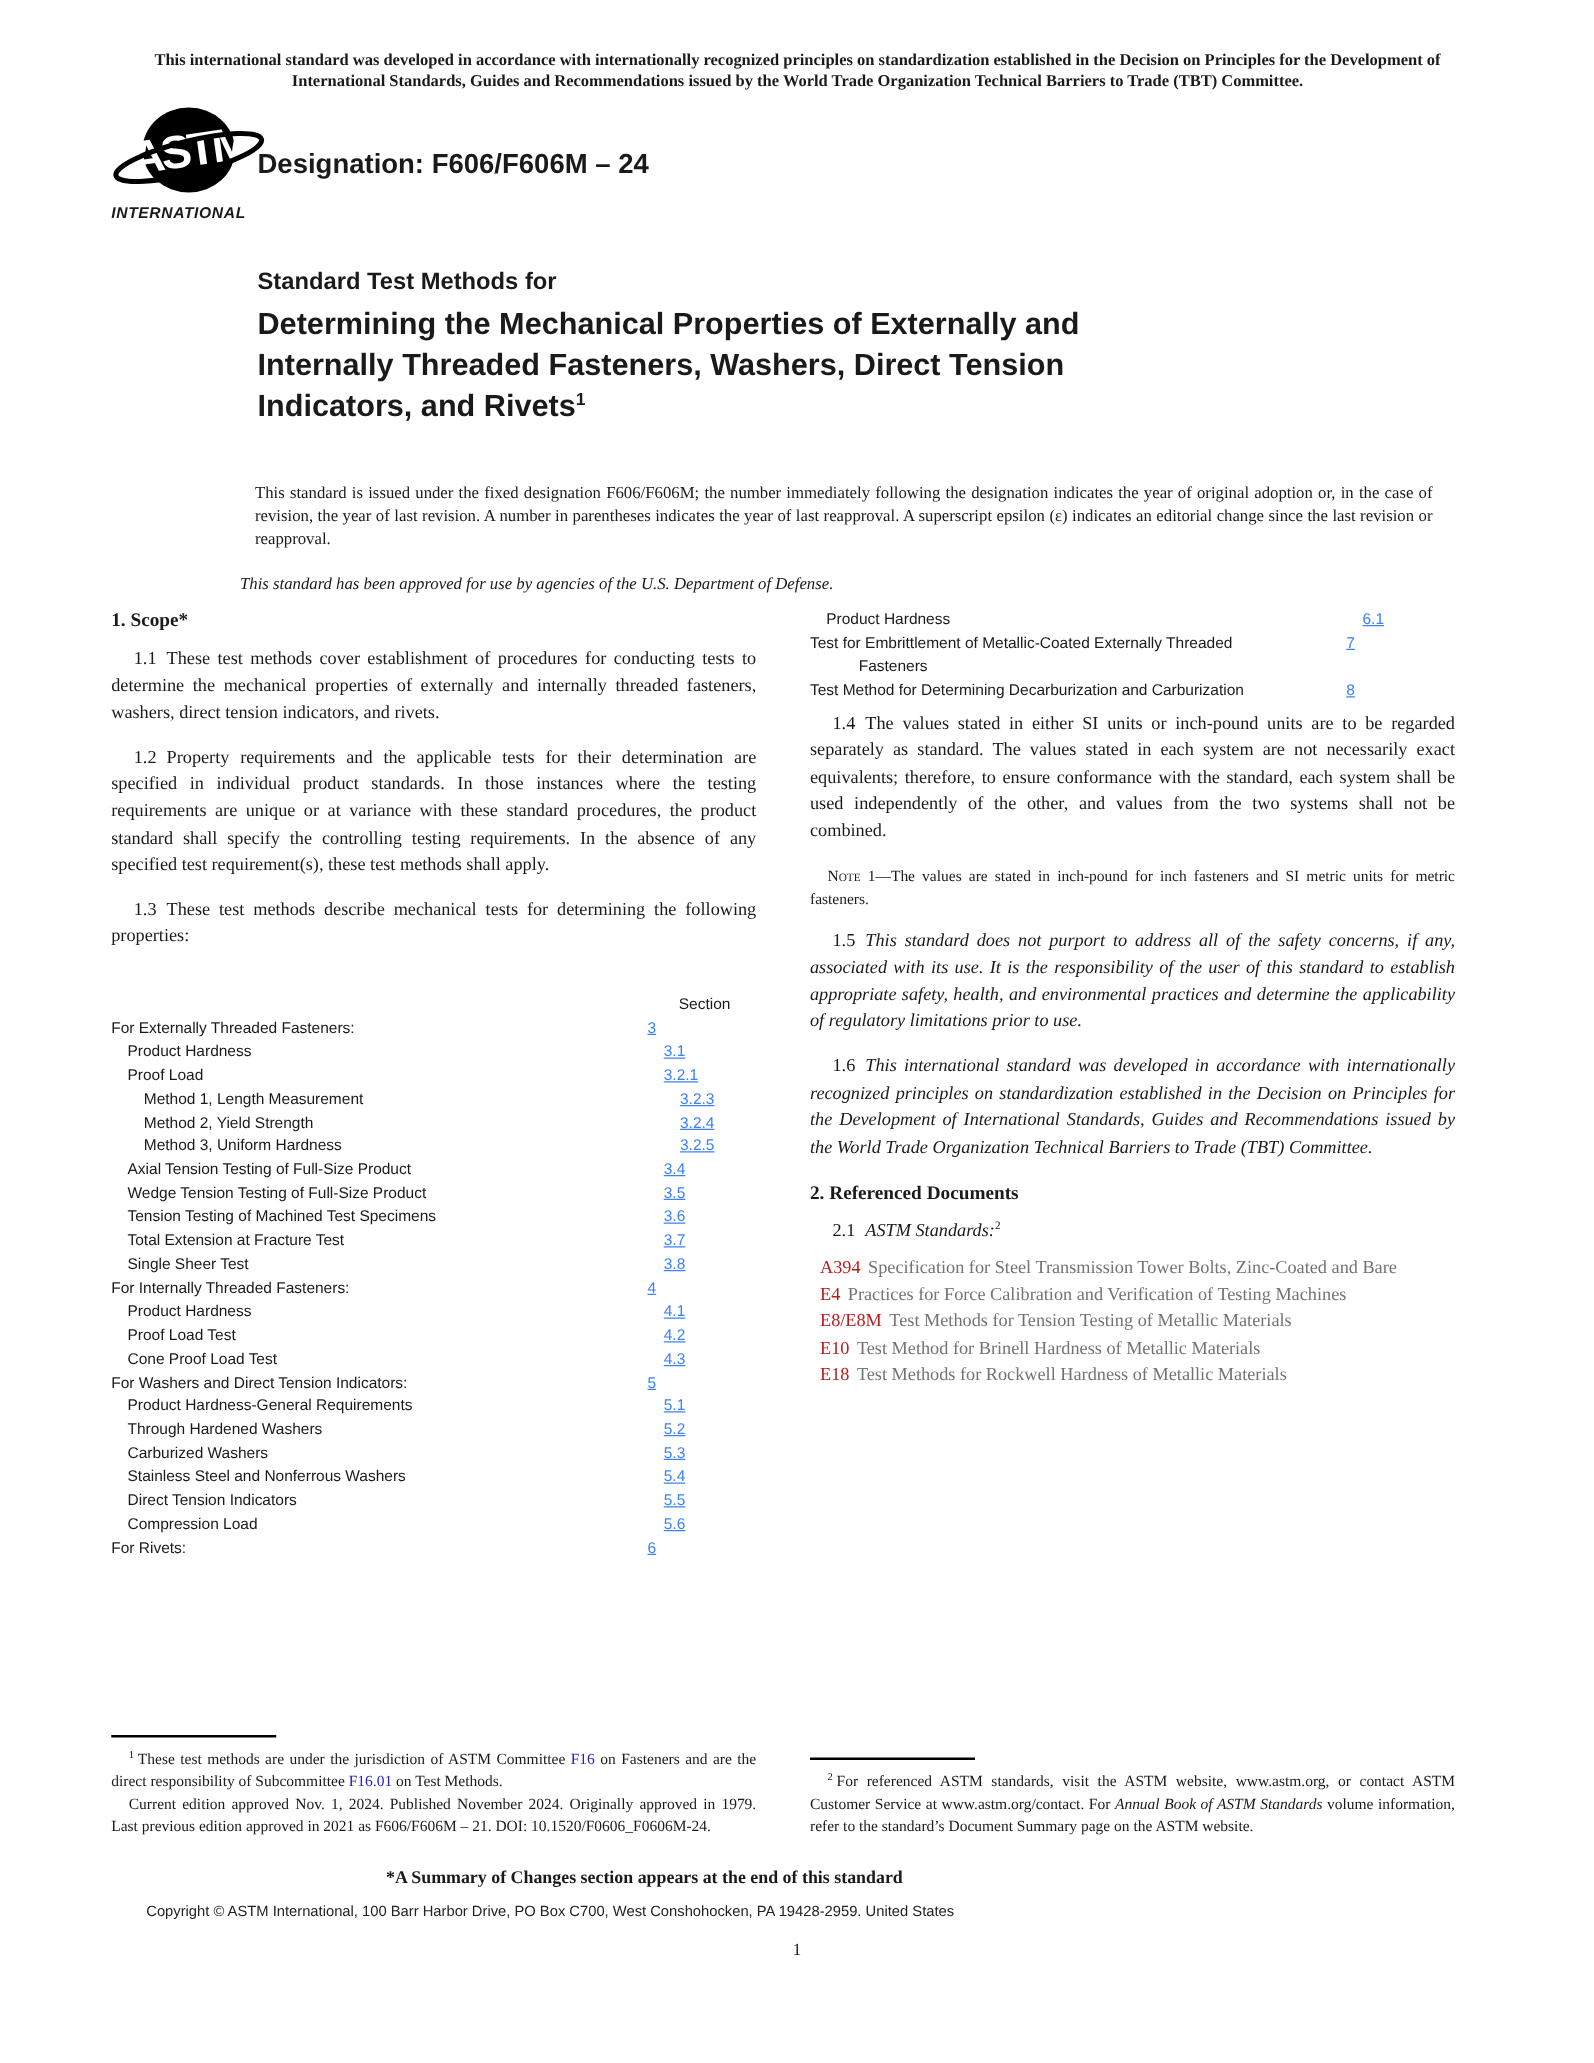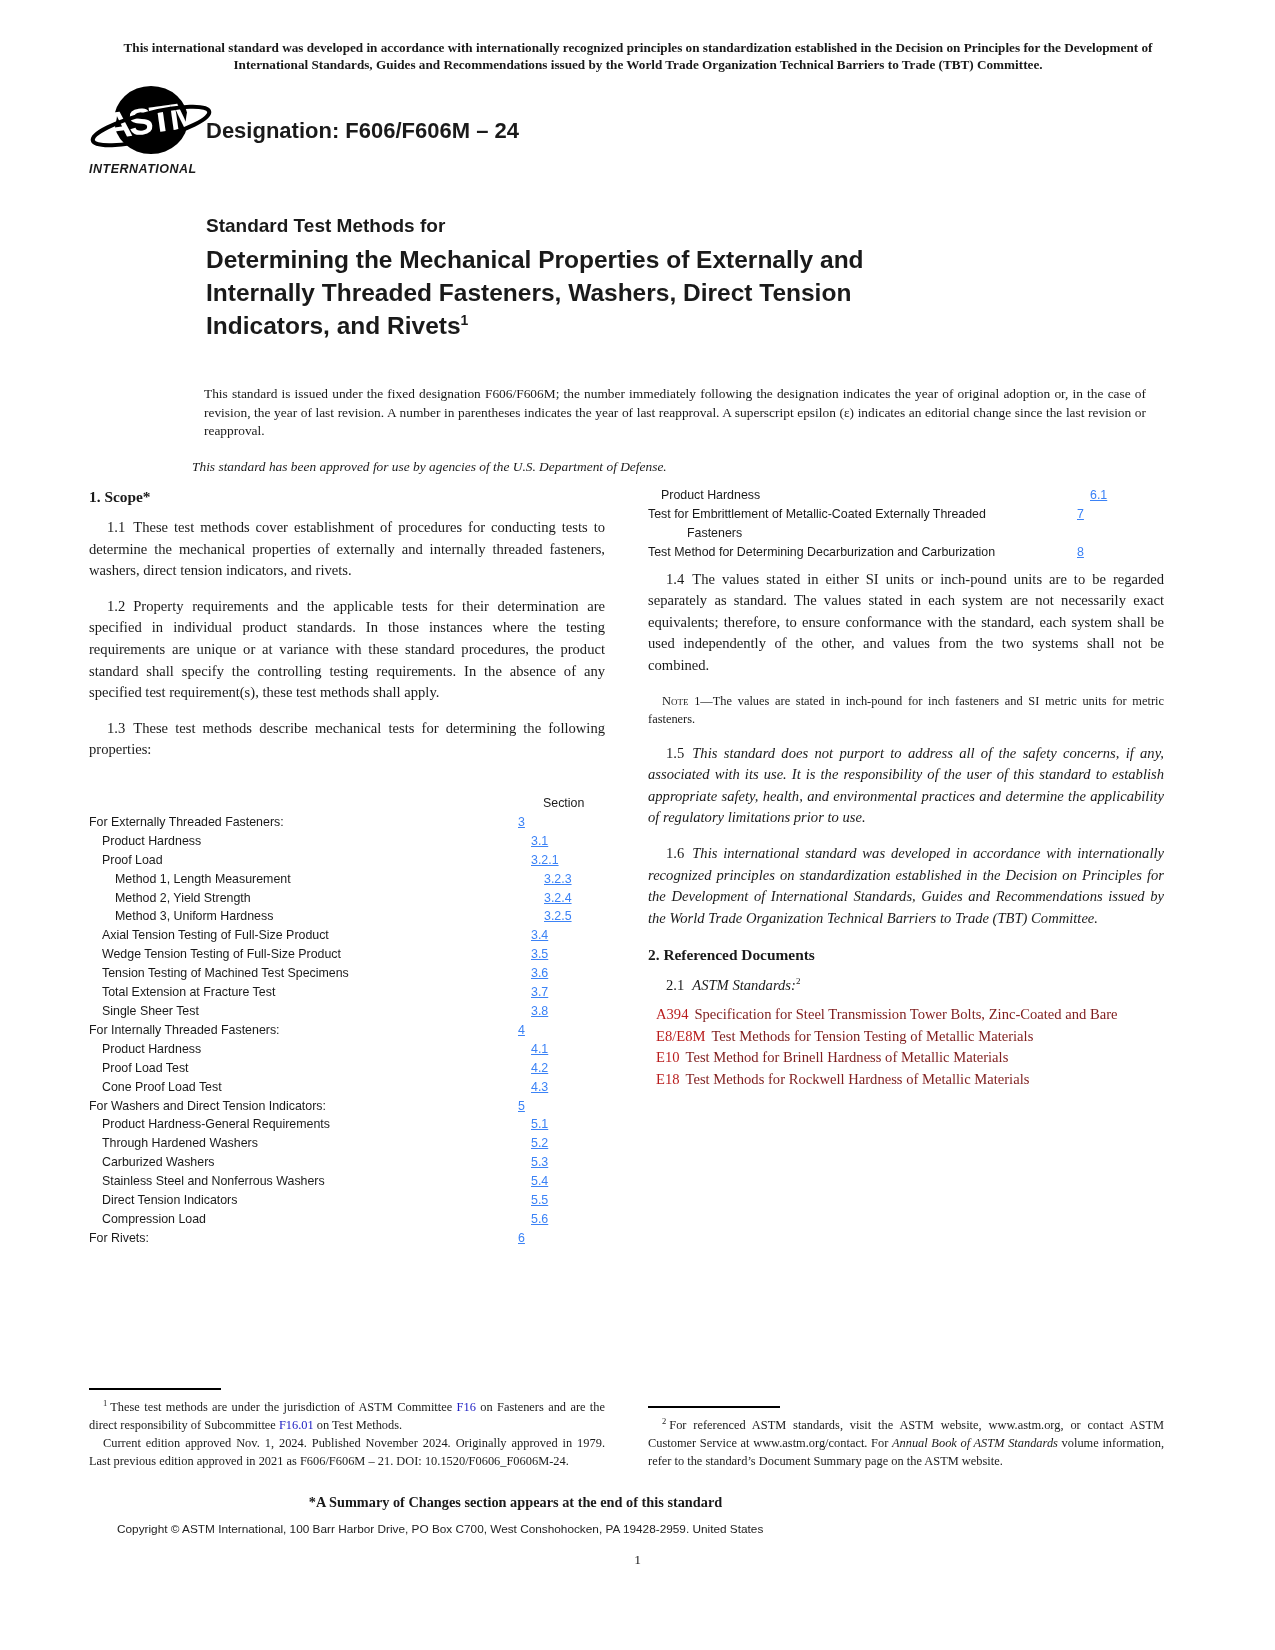--- a/index.html
+++ b/index.html
@@ -40,21 +40,21 @@
   .toc-right{margin-top:8px;}
   .toc-header{padding-left:454px;line-height:19px;margin-bottom:0;}
   .toc-row{display:flex;line-height:18.9px;}
   .toc-label{width:429px;flex:none;}
   .toc-num{color:#3b82f6;text-decoration:underline;}
 
   .ref-sub{margin:6px 0 2px 0;}
   p.ref-item{font-size:14.6px;line-height:21.6px;text-align:justify;margin:0;
              padding-left:30px;text-indent:-22px;}
   .ref-code{color:#b91c1c;text-decoration:none;margin-right:6px;cursor:pointer;}
-  .ref-title{color:#7f1d1d;text-decoration:none;cursor:pointer;}
+  .ref-title{color:#737373;text-decoration:none;cursor:pointer;}
 
   .fn-block{margin-top:auto;font-size:12.4px;line-height:18px;}
   .fn-rule{width:132px;border-top:2px solid #000;margin-bottom:8px;}
   .fn-block p{margin:0;text-align:justify;text-indent:14px;}
   .fn-block sup{font-size:8.5px;margin-right:3px;}
   a.link{color:#2121c4;text-decoration:none;cursor:pointer;}
 
   sup{font-size:9px;vertical-align:super;line-height:0;}
 
   .footer-summary{position:absolute;left:0;top:1494px;width:1031px;text-align:center;
@@ -264,20 +264,21 @@
     <p class="body"><span class="pnum">1.6</span><span class="it">This international standard was developed in accordance with internationally recognized principles on standardization established in the Decision on Principles for the Development of International Standards, Guides and Recommendations issued by the World Trade Organization Technical Barriers to Trade (TBT) Committee.</span></p>
 
     <h2 class="sec-head">2.  Referenced Documents</h2>
 
     <p class="body ref-sub"><span class="pnum">2.1</span><span class="it">ASTM Standards:</span><sup>2</sup></p>
 
     <div>
 
         <p class="ref-item"><a class="ref-code">A394</a><a class="ref-title">Specification for Steel Transmission Tower Bolts, Zinc-Coated and Bare</a></p>
 
+        <p class="ref-item"><a class="ref-code">E4</a><a class="ref-title">Practices for Force Calibration and Verification of Testing Machines</a></p>
 
         <p class="ref-item"><a class="ref-code">E8/E8M</a><a class="ref-title">Test Methods for Tension Testing of Metallic Materials</a></p>
 
         <p class="ref-item"><a class="ref-code">E10</a><a class="ref-title">Test Method for Brinell Hardness of Metallic Materials</a></p>
 
         <p class="ref-item"><a class="ref-code">E18</a><a class="ref-title">Test Methods for Rockwell Hardness of Metallic Materials</a></p>
       </div>
 
     <div class="fn-block">
       <div class="fn-rule"></div>

